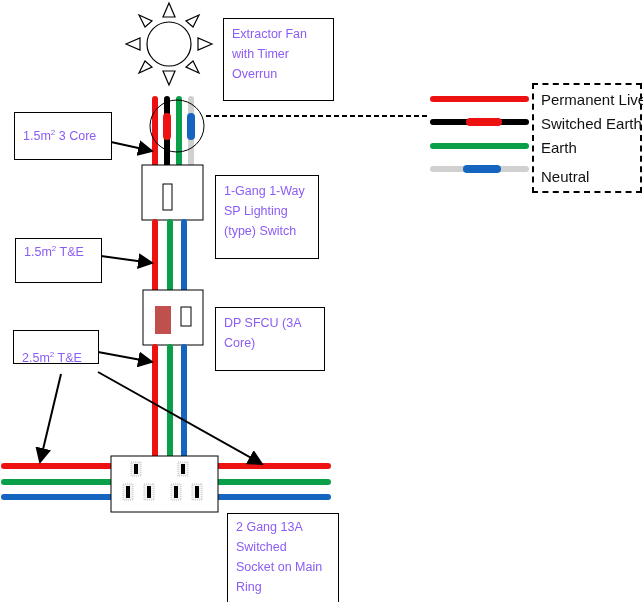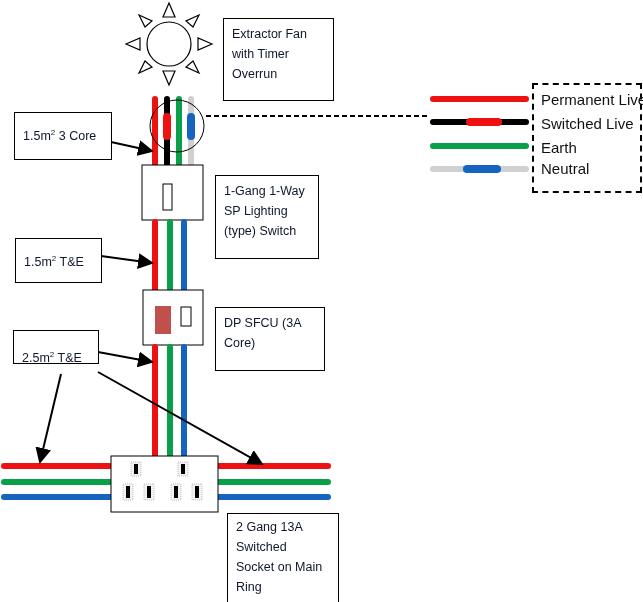--- a/index.html
+++ b/index.html
@@ -1,21 +1,21 @@
 <!DOCTYPE html>
 <html><head>
 <meta charset="utf-8">
 <style>
   html, body { margin: 0; padding: 0; background: #ffffff; }
   body { width: 643px; height: 602px; position: relative; overflow: hidden;
          font-family: "Liberation Sans", sans-serif; }
   #diagram { position: absolute; left: 0; top: 0; }
   .label-box { position: absolute; background: #ffffff; border: 1px solid #000;
                box-sizing: border-box; font-size: 12.5px; line-height: 20px;
-               color: #0f172a; padding: 5px 8px; font-family: "Liberation Sans", sans-serif; }
+               color: #8b5cf6; padding: 5px 8px; font-family: "Liberation Sans", sans-serif; }
   .label-line { display: block; white-space: nowrap; }
   sup { font-size: 8px; line-height: 0; }
   .legend { position: absolute; left: 532px; top: 83px; width: 110px; height: 110px;
             border: 2px dashed #000; box-sizing: border-box; background: #fff; }
   .legend-text { position: absolute; left: 541px; font-size: 15px; color: #111;
                  white-space: nowrap; }
 </style>
 </head>
 <body>
 
@@ -122,21 +122,21 @@
 <div class="label-box" style="left:14px;top:112px;width:98px;height:48px;padding-top:13px;">
   <span class="label-line"><span>1.5m</span><sup>2</sup><span> 3 Core</span></span>
 </div>
 
 <div class="label-box" style="left:215px;top:175px;width:104px;height:84px;">
   <span class="label-line">1-Gang 1-Way</span>
   <span class="label-line">SP Lighting</span>
   <span class="label-line">(type) Switch</span>
 </div>
 
-<div class="label-box" style="left:15px;top:238px;width:87px;height:45px;padding-top:13px;">
+<div class="label-box" style="left:15px;top:238px;width:87px;height:45px;padding-top:3px;">
   <span class="label-line"><span>1.5m</span><sup>2</sup><span> T&amp;E</span></span>
 </div>
 
 <div class="label-box" style="left:215px;top:307px;width:110px;height:64px;">
   <span class="label-line">DP SFCU (3A</span>
   <span class="label-line">Core)</span>
 </div>
 
 <div class="label-box" style="left:13px;top:330px;width:86px;height:34px;padding-top:17px;">
   <span class="label-line"><span>2.5m</span><sup>2</sup><span> T&amp;E</span></span>
@@ -144,15 +144,15 @@
 
 <div class="label-box" style="left:227px;top:513px;width:112px;height:95px;padding-top:3px;border-bottom:none;">
   <span class="label-line">2 Gang 13A</span>
   <span class="label-line">Switched</span>
   <span class="label-line">Socket on Main</span>
   <span class="label-line">Ring</span>
 </div>
 
 <div class="legend"></div>
 <span class="legend-text" style="top:91px;">Permanent Live</span>
-<span class="legend-text" style="top:115px;">Switched Live</span>
+<span class="legend-text" style="top:115px;">Switched Earth</span>
 <span class="legend-text" style="top:139px;">Earth</span>
-<span class="legend-text" style="top:160px;">Neutral</span>
+<span class="legend-text" style="top:168px;">Neutral</span>
 
 </body></html>

